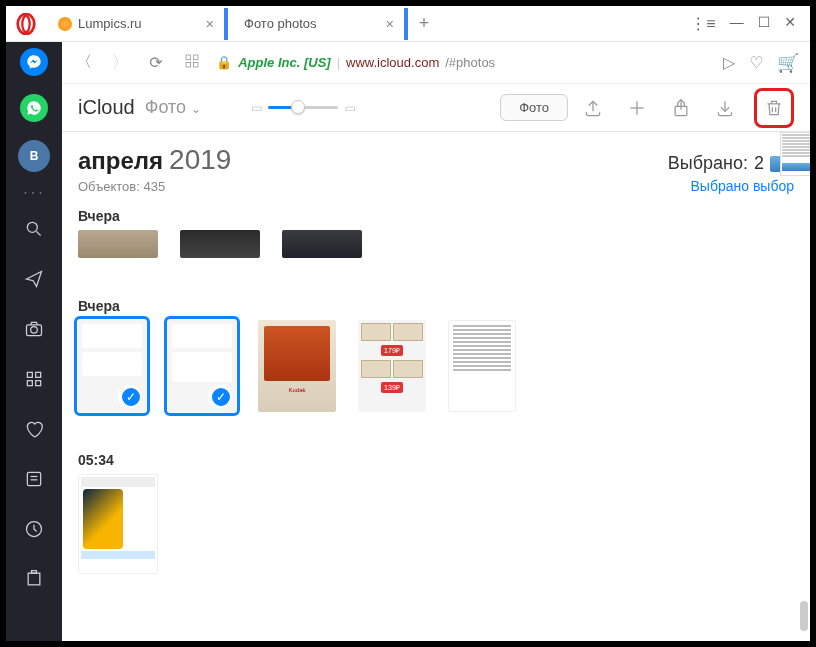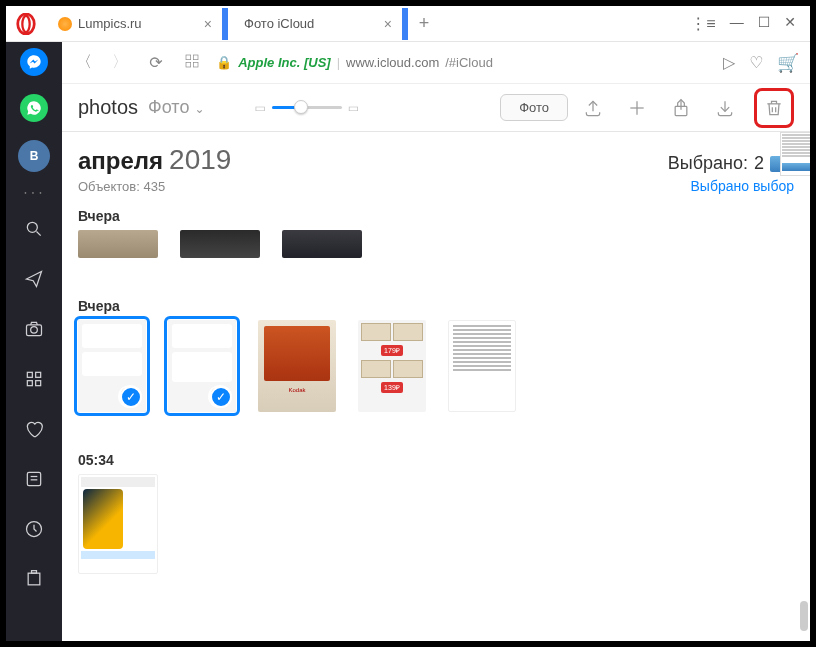--- a/index.html
+++ b/index.html
@@ -1,21 +1,21 @@
 <!DOCTYPE html>
 <html><head>
 <meta charset="utf-8">
 <style>
 * { margin: 0; padding: 0; box-sizing: border-box; font-family: -apple-system, BlinkMacSystemFont, "Segoe UI", Arial, sans-serif; }
 body { background: #000; padding: 6px; width: 816px; height: 647px; overflow: hidden; }
 .window { background: #fff; width: 100%; height: 100%; display: flex; flex-direction: column; }
 .titlebar { height: 36px; display: flex; align-items: center; background: #fff; border-bottom: 1px solid #e5e5e5; padding: 0 6px; }
 .opera-logo { width: 28px; height: 28px; margin-right: 8px; display:flex; align-items:center; justify-content:center;}
 .tabs { display: flex; flex: 1; }
-.tab { display: flex; align-items: center; padding: 0 10px; height: 32px; border-right: 6px solid #3b82f6; font-size: 13px; color: #555; gap: 6px; min-width: 180px; position: relative; }
+.tab { display: flex; align-items: center; padding: 0 10px; height: 32px; border-right: 4px solid #3b82f6; font-size: 13px; color: #555; gap: 6px; min-width: 180px; position: relative; }
 .tab.active { background: #fff; }
 .tab .tab-close { margin-left: auto; font-size: 14px; color: #888; cursor: pointer; }
 .new-tab { width: 32px; display: flex; align-items: center; justify-content: center; color: #888; font-size: 18px; cursor: pointer; }
 .win-controls { display: flex; gap: 14px; padding: 0 8px; color: #666; }
 .win-controls span { cursor: pointer; font-size: 14px; }
 
 .body-row { display: flex; flex: 1; min-height: 0; }
 .sidebar { width: 56px; background: #23232b; display: flex; flex-direction: column; align-items: center; padding-top: 6px; gap: 18px; color: #cfcfd4; }
 .sidebar .sb-item { width: 32px; height: 32px; display: flex; align-items: center; justify-content: center; border-radius: 50%; cursor: pointer; }
 .sidebar .badge { width: 28px; height: 28px; border-radius: 50%; }
@@ -102,21 +102,21 @@
         </svg>
     </div>
     <div class="tabs">
       <div class="tab">
         <span style="width:14px;height:14px;background:radial-gradient(#ffb347,#ff8c00);border-radius:50%;"></span>
         <span>Lumpics.ru</span>
         <span class="tab-close">×</span>
       </div>
       <div class="tab active">
         <span style="color:#888;font-size:14px;"></span>
-        <span>Фото iCloud</span>
+        <span>Фото photos</span>
         <span class="tab-close">×</span>
       </div>
       <div class="new-tab">+</div>
     </div>
     <div class="win-controls">
       <span style="font-size:16px;">⋮≡</span>
       <span>—</span>
       <span>☐</span>
       <span>✕</span>
     </div>
@@ -200,32 +200,32 @@
               <rect x="3" y="3" width="7" height="7"></rect>
               <rect x="14" y="3" width="7" height="7"></rect>
               <rect x="3" y="14" width="7" height="7"></rect>
               <rect x="14" y="14" width="7" height="7"></rect>
             </svg>
         </span>
         <div class="addr-field">
           <span class="lock">🔒</span>
           <span class="issuer">Apple Inc. [US]</span>
           <span style="color:#ccc">|</span>
-          <span style="color:#737373">www.icloud.com</span>
-            <span>/#iCloud</span>
+          <span style="color:#7f1d1d">www.icloud.com</span>
+            <span>/#photos</span>
         </div>
         <div class="addr-right">
           <span>▷</span>
           <span>♡</span>
           <span class="cart">🛒</span>
         </div>
       </div>
 
       <div class="icloud-header">
-        <span class="icloud-title">photos</span>
+        <span class="icloud-title">iCloud</span>
         <span class="icloud-sub">
           <span>Фото</span>
           <span class="chev">⌄</span>
         </span>
         <div class="zoom-ctrl">
           <span>▭</span>
           <div class="zoom-track">
               <div class="zoom-thumb"></div>
             </div>
           <span>▭</span>

